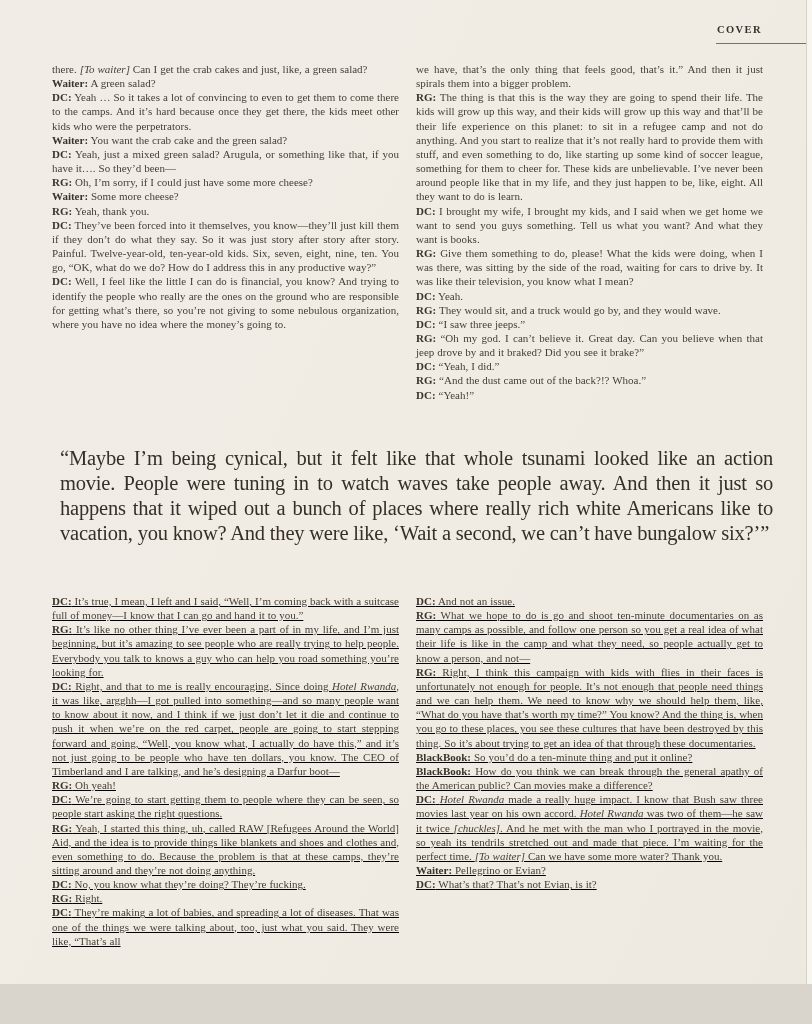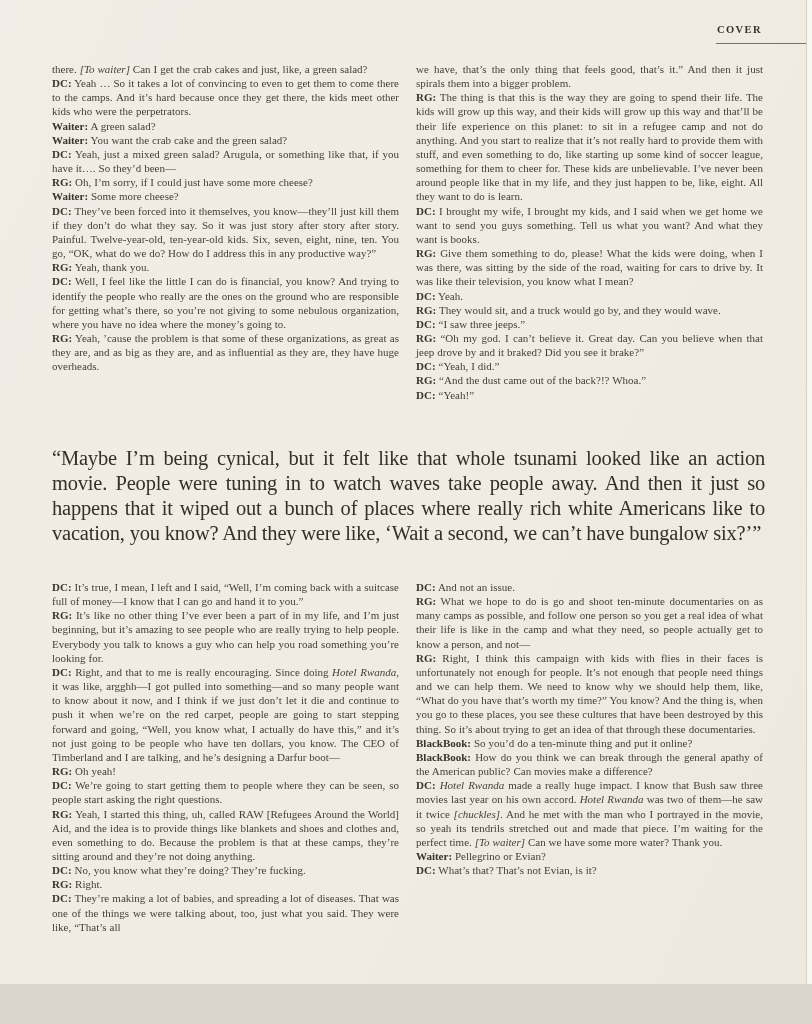--- a/index.html
+++ b/index.html
@@ -22,36 +22,37 @@
   }
   .cover-rule {
     position:absolute; left:716px; top:43px; width:91px; height:1px;
     background:#76726a;
   }
   .section-top {
     position:absolute; left:52px; top:62px; width:711px; height:374px;
     overflow:hidden;
   }
   .section-bottom {
-    position:absolute; left:52px; top:580px; width:711px; height:388px;
+    position:absolute; left:52px; top:594px; width:711px; height:388px;
     overflow:hidden;
+    text-decoration:underline;
   }
   .cols { display:flex; gap:17px; }
   .col {
     width:347px;
     text-align:justify;
     font-size:11px; line-height:14.15px;
     color:#453e34;
     word-spacing:0.2px;
   }
   .para { margin:0; }
   .run-b { font-weight:bold; color:#3a332b; }
   .run-i { font-style:italic; }
   .pull-quote {
-    position:absolute; left:52px; top:446px; width:713px; height:156px;
+    position:absolute; left:60px; top:446px; width:713px; height:156px;
     overflow:hidden;
     font-size:20.5px; line-height:25px; letter-spacing:-0.2px;
     color:#362f27;
     text-align:justify;
   }
   .page-footer {
     position:absolute; top:997px; right:59px;
     font-size:10px; color:#332e28;
     white-space:nowrap;
   }
@@ -63,30 +64,29 @@
 
 <div class="page">
 
   <div class="cover-label">COVER</div>
   <div class="cover-rule"></div>
 
   <div class="section-top">
     <div class="cols">
       <div class="col">
           <p class="para"><span class="run-r">there. </span><span class="run-i">[To waiter]</span><span class="run-r"> Can I get the crab cakes and just, like, a green salad?</span></p>
+          <p class="para"><span class="run-b">Waiter:</span><span class="run-r"> A green salad?</span></p>
           <p class="para"><span class="run-b">DC:</span><span class="run-r"> Yeah … So it takes a lot of convincing to even to get them to come there to the camps. And it’s hard because once they get there, the kids meet other kids who were the perpetrators.</span></p>
-          <p class="para"><span class="run-b">Waiter:</span><span class="run-r"> A green salad?</span></p>
           <p class="para"><span class="run-b">Waiter:</span><span class="run-r"> You want the crab cake and the green salad?</span></p>
           <p class="para"><span class="run-b">DC:</span><span class="run-r"> Yeah, just a mixed green salad? Arugula, or something like that, if you have it…. So they’d been—</span></p>
           <p class="para"><span class="run-b">RG:</span><span class="run-r"> Oh, I’m sorry, if I could just have some more cheese?</span></p>
           <p class="para"><span class="run-b">Waiter:</span><span class="run-r"> Some more cheese?</span></p>
+          <p class="para"><span class="run-b">RG:</span><span class="run-r"> Yeah, thank you.</span></p>
           <p class="para"><span class="run-b">DC:</span><span class="run-r"> They’ve been forced into it themselves, you know—they’ll just kill them if they don’t do what they say. So it was just story after story after story. Painful. Twelve-year-old, ten-year-old kids. Six, seven, eight, nine, ten. You go, “OK, what do we do? How do I address this in any productive way?”</span></p>
-          <p class="para"><span class="run-b">RG:</span><span class="run-r"> Yeah, thank you.</span></p>
           <p class="para"><span class="run-b">DC:</span><span class="run-r"> Well, I feel like the little I can do is financial, you know? And trying to identify the people who really are the ones on the ground who are responsible for getting what’s there, so you’re not giving to some nebulous organization, where you have no idea where the money’s going to.</span></p>
-          <p class="para"><span class="run-b">RG:</span><span class="run-r"> Yeah, ’cause the problem is that some of these organizations, as great as they are, and as big as they are, and as influential as they are, they have huge overheads.</span></p>
         </div>
       <div class="col">
           <p class="para"><span class="run-r">we have, that’s the only thing that feels good, that’s it.” And then it just spirals them into a bigger problem.</span></p>
           <p class="para"><span class="run-b">RG:</span><span class="run-r"> The thing is that this is the way they are going to spend their life. The kids will grow up this way, and their kids will grow up this way and that’ll be their life experience on this planet: to sit in a refugee camp and not do anything. And you start to realize that it’s not really hard to provide them with stuff, and even something to do, like starting up some kind of soccer league, something for them to cheer for. These kids are unbelievable. I’ve never been around people like that in my life, and they just happen to be, like, eight. All they want to do is learn.</span></p>
           <p class="para"><span class="run-b">DC:</span><span class="run-r"> I brought my wife, I brought my kids, and I said when we get home we want to send you guys something. Tell us what you want? And what they want is books.</span></p>
           <p class="para"><span class="run-b">RG:</span><span class="run-r"> Give them something to do, please! What the kids were doing, when I was there, was sitting by the side of the road, waiting for cars to drive by. It was like their television, you know what I mean?</span></p>
           <p class="para"><span class="run-b">DC:</span><span class="run-r"> Yeah.</span></p>
           <p class="para"><span class="run-b">RG:</span><span class="run-r"> They would sit, and a truck would go by, and they would wave.</span></p>
           <p class="para"><span class="run-b">DC:</span><span class="run-r"> “I saw three jeeps.”</span></p>
           <p class="para"><span class="run-b">RG:</span><span class="run-r"> “Oh my god. I can’t believe it. Great day. Can you believe when that jeep drove by and it braked? Did you see it brake?”</span></p>

